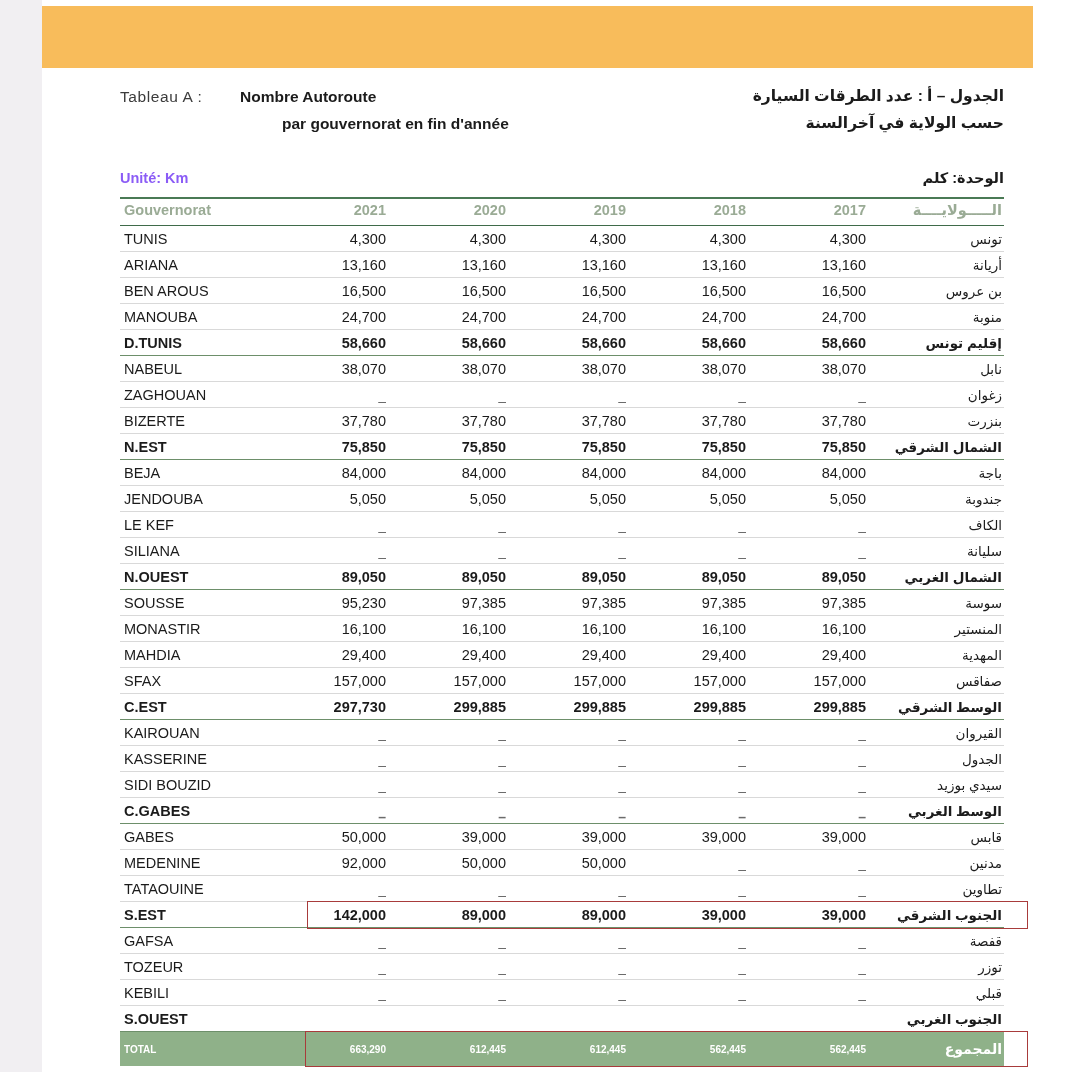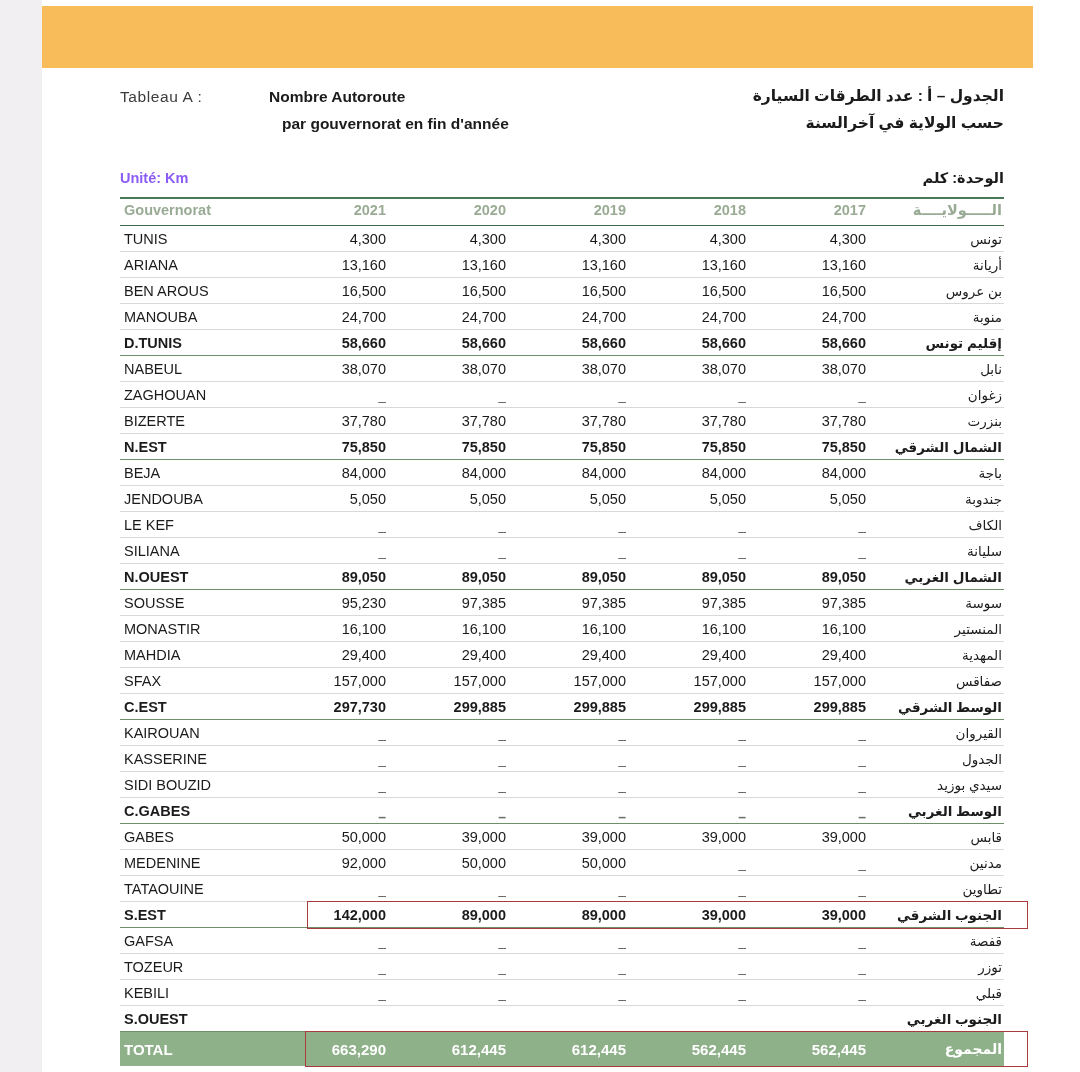--- a/index.html
+++ b/index.html
@@ -15,21 +15,21 @@
     background:#ffffff;
   }
   #banner{
     position:absolute;left:0;top:6px;width:991px;height:62px;
     background:#f8bc5b;
   }
 
   
   #titles{position:absolute;left:0;top:72px;width:994px;height:90px;}
   .t-fr-label{position:absolute;left:78px;top:16px;font-size:15.5px;color:#3c3c3c;letter-spacing:.6px;}
-  .t-fr-l1{position:absolute;left:198px;top:16px;font-size:15.5px;font-weight:bold;color:#1b1b1b;margin-left:29px;}
+  .t-fr-l1{position:absolute;left:198px;top:16px;font-size:15.5px;font-weight:bold;color:#1b1b1b;}
   .t-fr-l2{position:absolute;left:240px;top:43px;font-size:15.5px;font-weight:bold;color:#1b1b1b;}
   .t-ar-l1{position:absolute;right:32px;top:15px;font-size:15.5px;font-weight:bold;color:#1b1b1b;direction:rtl;unicode-bidi:embed;white-space:nowrap;}
   .t-ar-l2{position:absolute;right:32px;top:42px;font-size:15.5px;font-weight:bold;color:#1b1b1b;direction:rtl;unicode-bidi:embed;white-space:nowrap;}
 
   
   #unit{position:absolute;left:0;top:170px;width:994px;height:26px;}
   .u-fr{position:absolute;left:78px;top:0;font-size:14.5px;font-weight:bold;color:#8b5cf6;}
   .u-ar{position:absolute;right:32px;top:0;font-size:14.5px;font-weight:bold;color:#1b1b1b;direction:rtl;}
 
   
@@ -60,21 +60,21 @@
 
   tr.sub td{font-weight:bold;border-bottom:1.6px solid #6d8f6a;border-top:1.6px solid #6d8f6a;}
   tr.sub td.gov{font-size:14.5px;}
   tr.sub td.ar{font-size:13.5px;}
 
   
   .dash{display:inline-block;position:relative;top:6px;color:#6b6b6b;font-size:14px;}
 
   tr.total td{
     background:#8fb189;color:#ffffff;font-weight:bold;height:34px;
-    border-bottom:none;border-top:none;font-size:15px;
+    border-bottom:none;border-top:none;font-size:10px;
   }
   tr.total td.ar{font-size:14px;text-align:right;}
 
   
   #hl-sest{
     position:absolute;left:265px;top:901px;width:719px;height:34px;
     border:1.6px solid #a83b3b;pointer-events:none;
   }
   #hl-total{
     position:absolute;left:263px;top:1029px;width:721px;height:40px;

